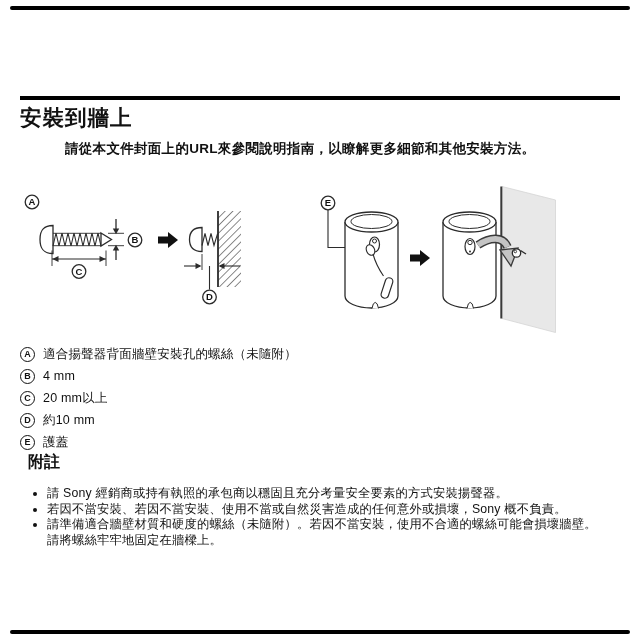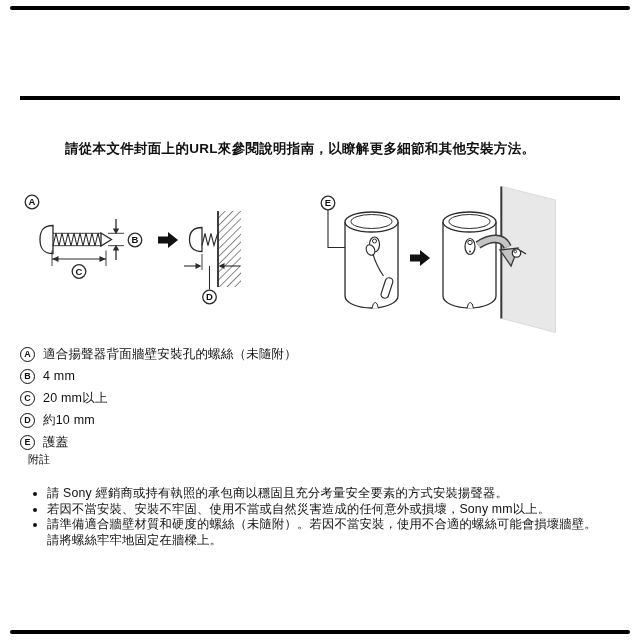--- a/index.html
+++ b/index.html
@@ -14,34 +14,35 @@
   .page-title{position:absolute;left:20px;top:103px;font-size:21.5px;font-weight:800;letter-spacing:1px;}
   .intro{position:absolute;left:20px;top:140px;width:600px;font-size:13.5px;font-weight:700;letter-spacing:.3px;padding-left:45px;}
   .diagram{position:absolute;left:0;top:185px;}
   .legend{position:absolute;left:20px;top:343px;width:600px;}
   .lg-row{display:flex;align-items:center;height:22px;}
   .circ{
     flex:0 0 auto;width:13px;height:13px;border:1.4px solid #111;border-radius:50%;
     font-size:9px;font-weight:700;line-height:13px;text-align:center;box-sizing:content-box;
   }
   .lg-text{margin-left:8px;font-size:12.5px;letter-spacing:.2px;}
-  .notes-heading{position:absolute;left:20px;top:452px;font-size:11px;font-weight:400;padding-left:8px;}
+  .notes-heading{position:absolute;left:20px;top:452px;font-size:16px;font-weight:700;padding-left:8px;}
   .notes{position:absolute;left:20px;top:474px;width:601px;}
   .notes ul{margin:12px;padding-left:15px;list-style:disc;}
   .notes li{font-size:12.3px;line-height:15.5px;letter-spacing:.2px;}
   svg text{font-family:"Liberation Sans","DejaVu Sans",sans-serif;}
 </style>
 </head>
 <body>
 
 <div class="page">
 
   <div class="edge-rule top"></div>
 
   <div class="section-rule"></div>
+  <div class="page-title">安裝到牆上</div>
   <div class="intro">請從本文件封面上的URL來參閱說明指南，以瞭解更多細節和其他安裝方法。</div>
 
   <svg class="diagram" width="640" height="160" viewBox="0 185 640 160">
     <defs>
       <pattern id="hatch" width="5.5" height="5.5" patternUnits="userSpaceOnUse" patternTransform="rotate(45)">
         <line x1="0" y1="0" x2="0" y2="5.5" stroke="#2b2b2b" stroke-width="1.1"></line>
       </pattern>
     </defs>
 
     <g stroke="#2b2b2b" fill="none" stroke-width="1.3">
@@ -168,19 +169,19 @@
     <div class="lg-row">
       <span class="circ">E</span>
       <span class="lg-text">護蓋</span>
     </div>
   </div>
 
   <div class="notes-heading">附註</div>
   <div class="notes">
     <ul>
       <li>請 Sony 經銷商或持有執照的承包商以穩固且充分考量安全要素的方式安裝揚聲器。</li>
-      <li>若因不當安裝、安裝不牢固、使用不當或自然災害造成的任何意外或損壞，Sony mm以上。</li>
+      <li>若因不當安裝、若因不當安裝、使用不當或自然災害造成的任何意外或損壞，Sony 概不負責。</li>
       <li>請準備適合牆壁材質和硬度的螺絲（未隨附）。若因不當安裝，使用不合適的螺絲可能會損壞牆壁。請將螺絲牢牢地固定在牆樑上。</li>
     </ul>
   </div>
 
   <div class="edge-rule bottom"></div>
 </div>
 
 </body></html>

